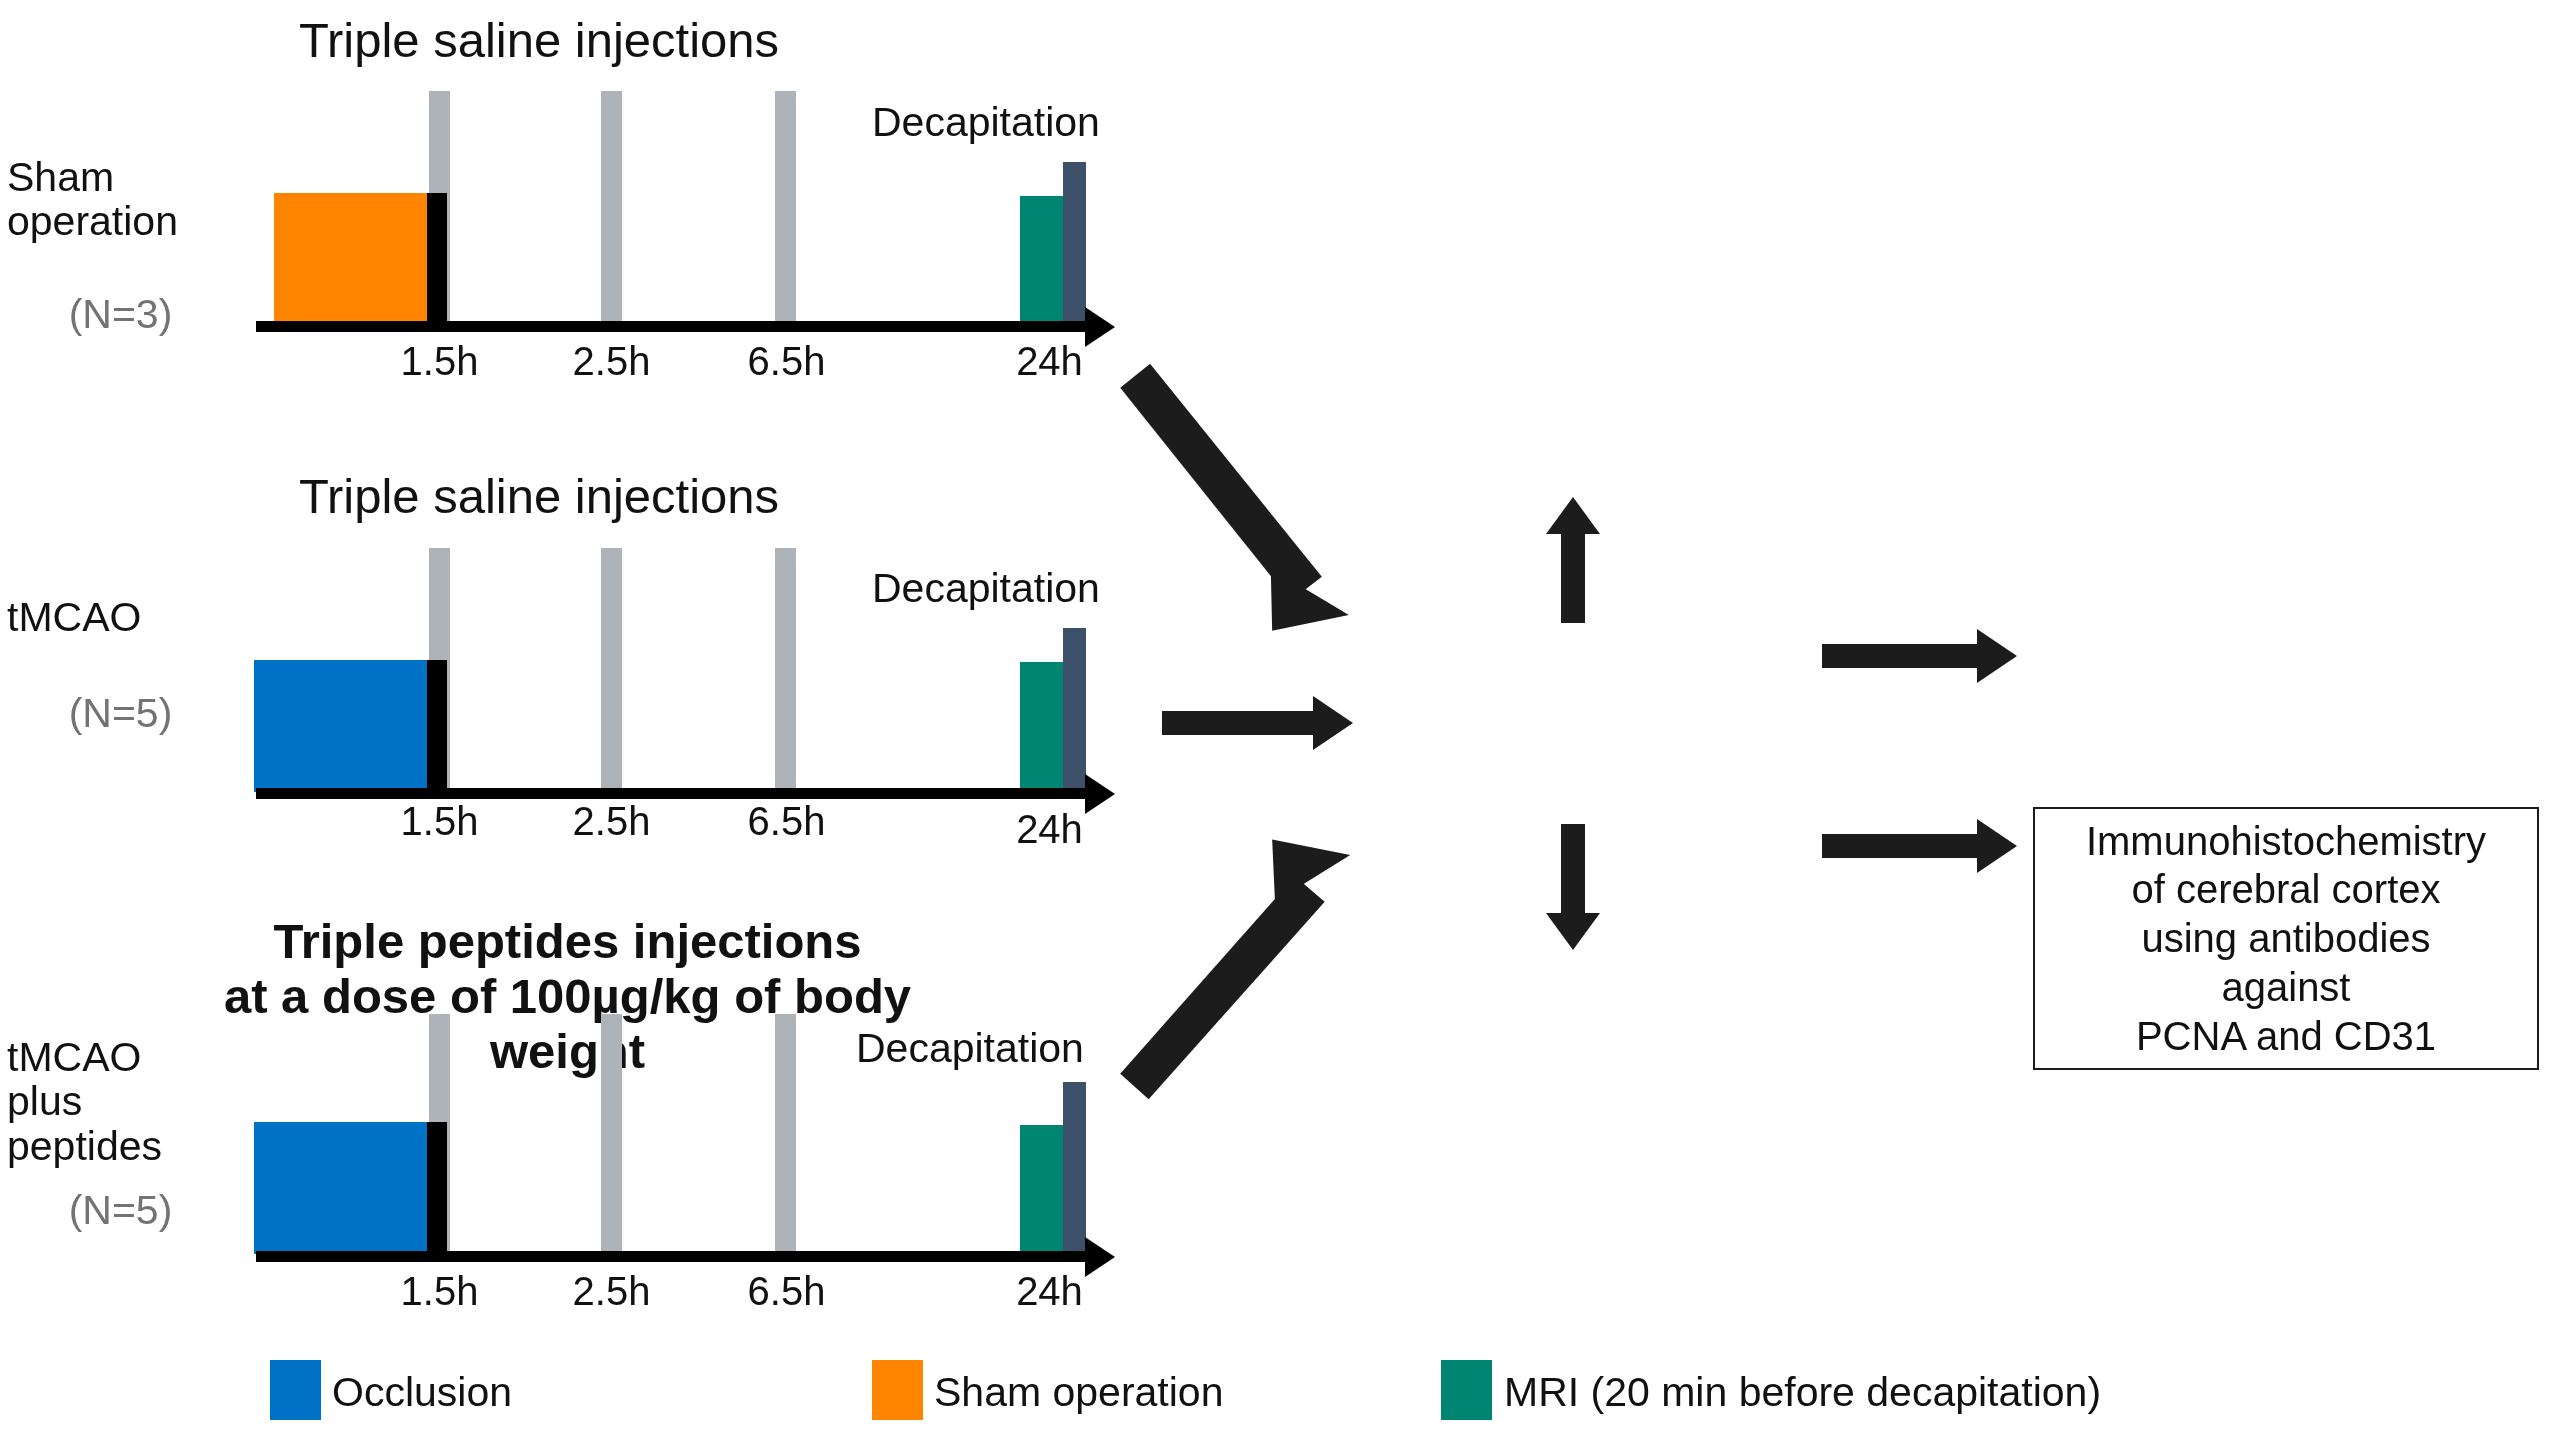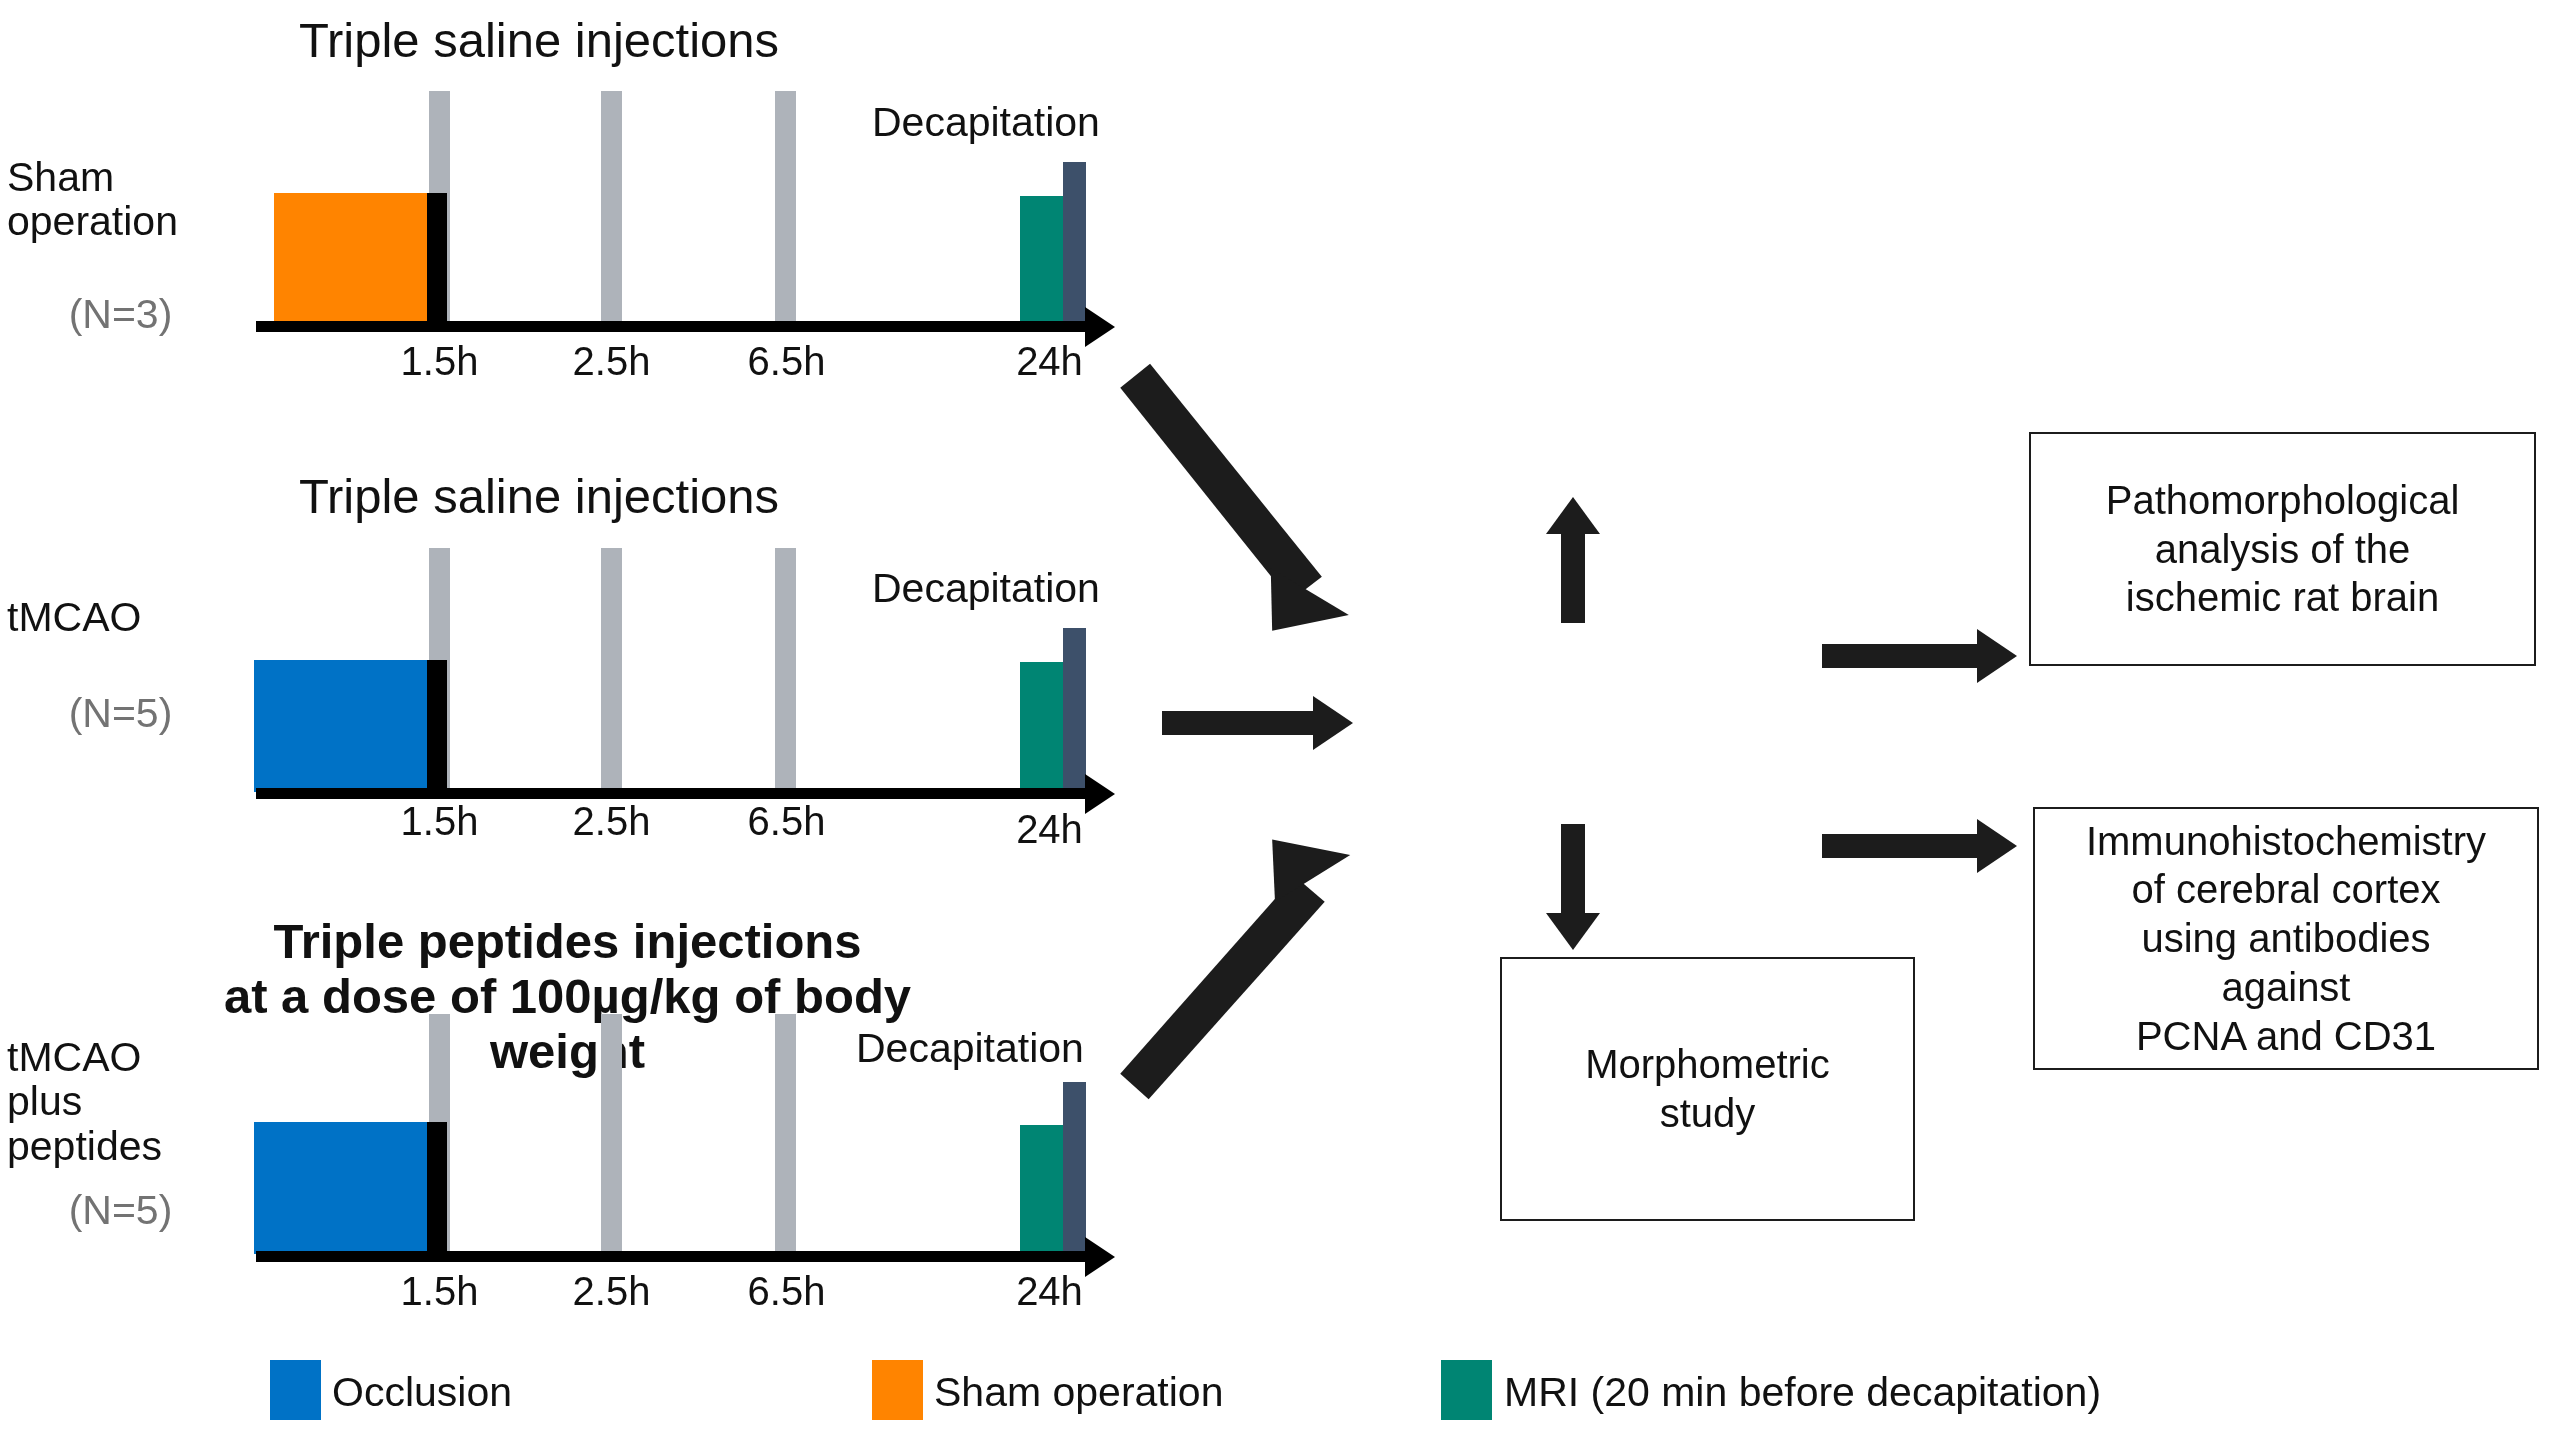--- a/index.html
+++ b/index.html
@@ -190,31 +190,26 @@
     <div class="head-up" style="top:0;"></div>
     <div class="shaft" style="top:34px;height:92px;"></div>
   </div>
 
 
   <div class="arrow-v" style="left:1573px;top:824px;height:126px;">
     <div class="shaft" style="top:0;height:92px;"></div>
     <div class="head-dn" style="top:89px;"></div>
   </div>
 
-  <div class="fbox" style="left:1500px;top:957px;width:415px;height:264px;">Morphometric
-study</div>
 
   <div class="arrow-h" style="left:1822px;top:656px;width:200px;">
     <div class="shaft" style="width:158px;"></div>
     <div class="head" style="left:155px;"></div>
   </div>
 
-  <div class="fbox" style="left:2029px;top:432px;width:507px;height:234px;">Pathomorphological
-analysis of the
-ischemic rat brain</div>
 
   <div class="arrow-h" style="left:1822px;top:846px;width:200px;">
     <div class="shaft" style="width:158px;"></div>
     <div class="head" style="left:155px;"></div>
   </div>
 
   <div class="fbox" style="left:2033px;top:807px;width:506px;height:263px;">Immunohistochemistry
 of cerebral cortex
 using antibodies
 against

